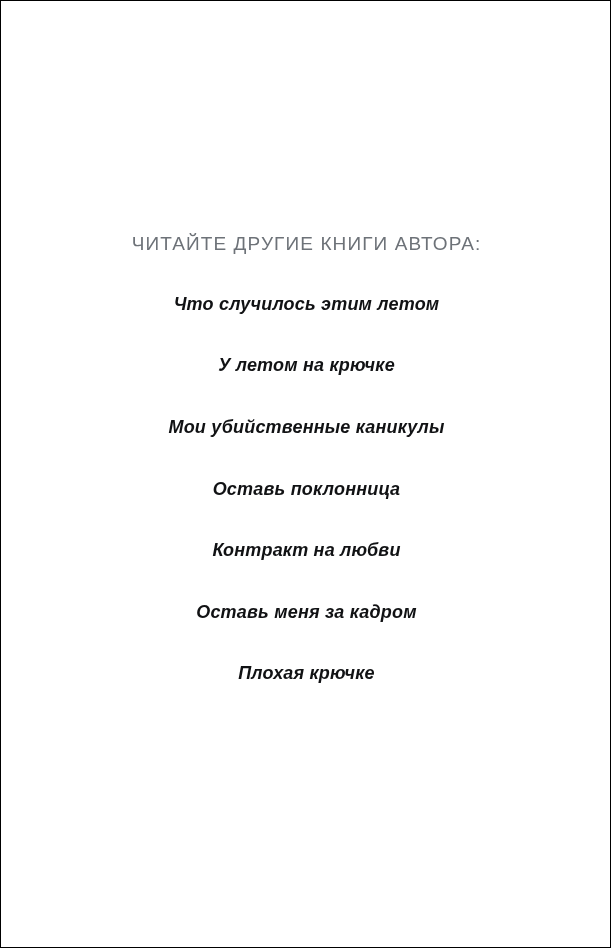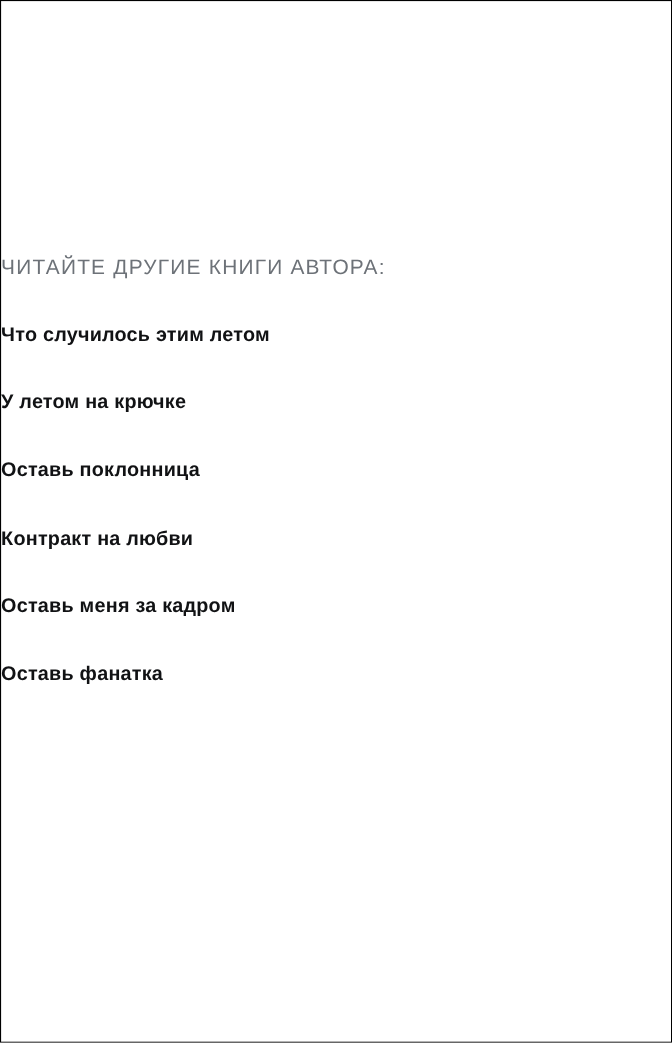--- a/index.html
+++ b/index.html
@@ -20,34 +20,36 @@
     height: 948px;
     background: #ffffff;
     border: 1px solid #000000;
     overflow: hidden;
   }
   .content {
     position: absolute;
     left: 0;
     top: 232px;
     width: 611px;
+    text-align: center;
   }
   .heading {
     font-size: 19px;
     letter-spacing: 1.1px;
     color: #6d7278;
     font-weight: 400;
     text-transform: uppercase;
     margin: 0 0 38px 0;
     line-height: 1.2;
   }
   .title-list {
     list-style: none;
     margin: 0;
     padding: 0;
+    font-style: italic;
   }
   .title-item {
     font-size: 18px;
     font-weight: bold;
     color: #111214;
     letter-spacing: 0.2px;
     line-height: 1.2;
     margin: 0 0 40px 0;
   }
   .title-item:last-child {
@@ -56,19 +58,20 @@
 </style>
 </head>
 <body>
 
 <div class="page">
   <div class="content">
     <div class="heading">ЧИТАЙТЕ ДРУГИЕ КНИГИ АВТОРА:</div>
     <ul class="title-list">
       <li class="title-item">Что случилось этим летом</li>
       <li class="title-item">У летом на крючке</li>
+      <li class="title-item">Мои убийственные каникулы</li>
       <li class="title-item">Оставь поклонница</li>
       <li class="title-item">Контракт на любви</li>
       <li class="title-item">Оставь меня за кадром</li>
-      <li class="title-item">Оставь фанатка</li>
+      <li class="title-item">Плохая крючке</li>
     </ul>
   </div>
 </div>
 
 </body></html>

